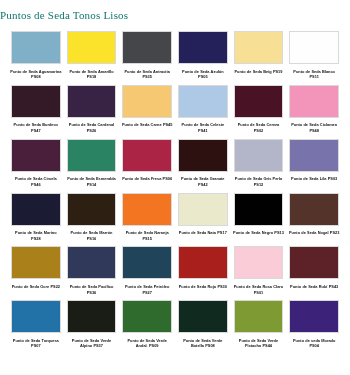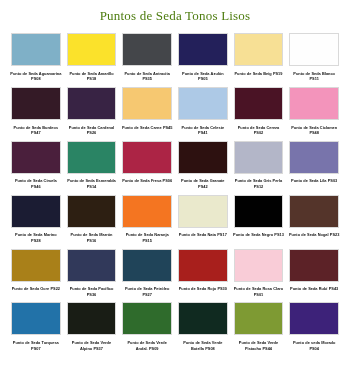--- a/index.html
+++ b/index.html
@@ -15,24 +15,24 @@
   }
   .page {
     width: 350px;
     height: 375px;
     box-sizing: border-box;
     padding: 0;
     position: relative;
     background: #ffffff;
   }
   .title {
-    text-align: center;
+    text-align: left;
     font-family: "Liberation Serif", serif;
-    font-size: 13px;
-    color: #4d7c0f;
+    font-size: 11px;
+    color: #0f766e;
     letter-spacing: 0.2px;
     padding-top: 9px;
     padding-bottom: 8px;
     line-height: 1.1;
   }
   .grid {
     display: grid;
     grid-template-columns: repeat(6, 1fr);
     column-gap: 2px;
     row-gap: 0px;

